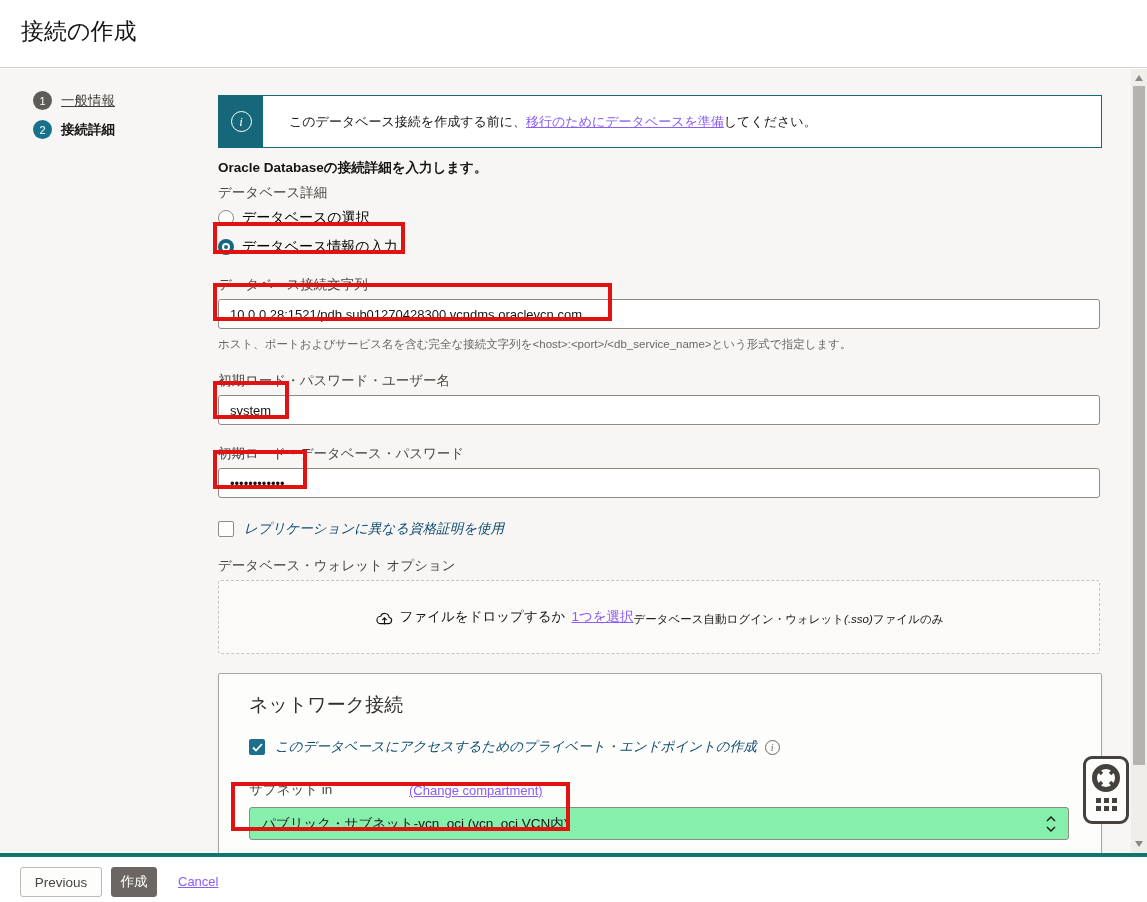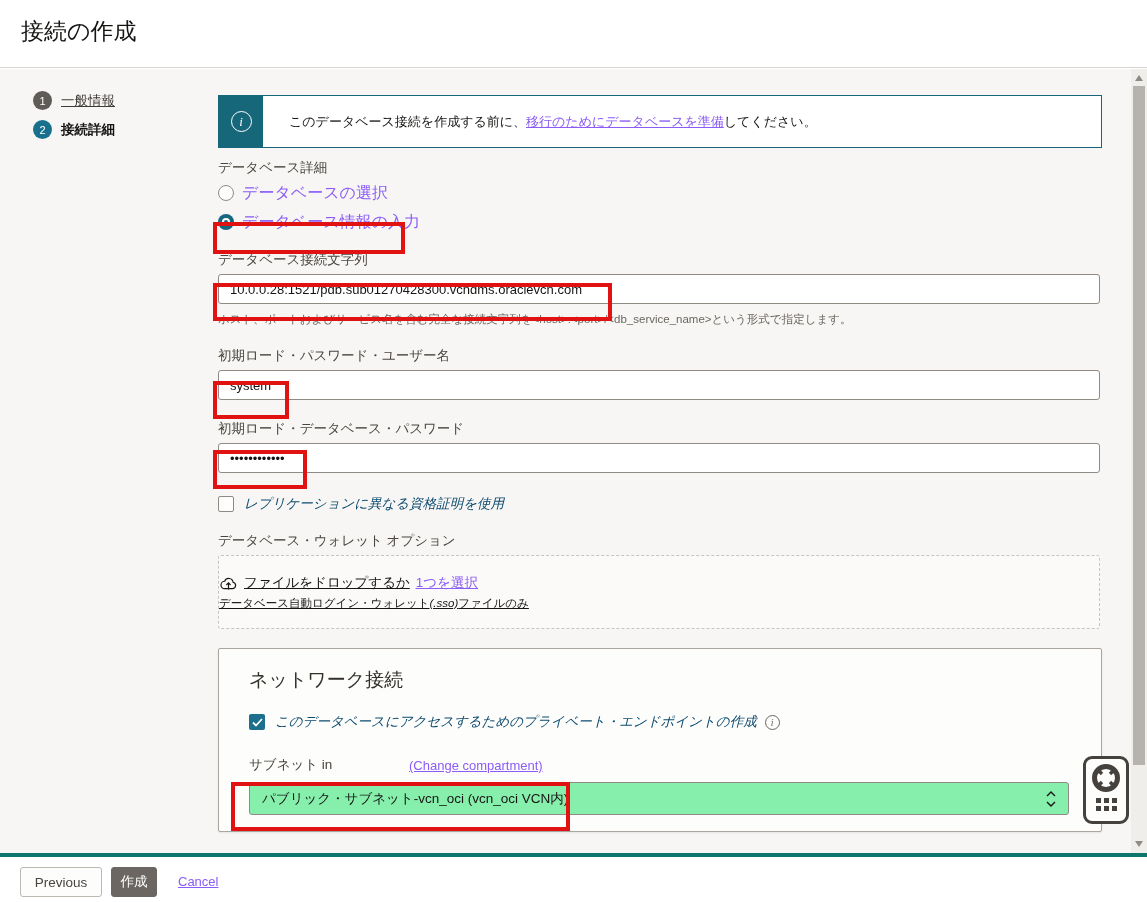--- a/index.html
+++ b/index.html
@@ -37,36 +37,36 @@
   .intro { font-weight:bold; font-size:13.5px; margin:9px 0 7px 0; color:#161513; }
   .fld-label { font-size:13.5px; color:#4a463f; margin-bottom:5px; }
 
   
   .radio-row { display:flex; align-items:center; height:22px; margin-bottom:7px; cursor:pointer; }
   .radio { width:16px; height:16px; border-radius:50%; flex:0 0 16px; margin-right:8px; position:relative; }
   .radio.off { border:1px solid #8f8b84; background:#fdfdfc; }
   .radio.on { background:#15677f; }
   .radio.on::before { content:""; position:absolute; left:4px; top:4px; width:8px; height:8px; background:#fff; border-radius:50%; }
   .radio.on::after { content:""; position:absolute; left:6px; top:6px; width:4px; height:4px; background:#15677f; border-radius:50%; }
-  .radio-label { font-size:16px; color:#8b5cf6; }
+  .radio-label { font-size:14px; color:#000000; }
 
   
   .tinput { width:882px; height:30px; border:1px solid #8f8b84; border-radius:3px; background:#fff; padding:0 11px; font-size:13px; color:#161513; font-family:"Liberation Sans", sans-serif; }
   .grp { margin-bottom:20px; }
   .help { font-size:11.5px; color:#6b6660; margin-top:8px; }
 
   
   .chk-row { display:flex; align-items:center; margin:22px 0 19px 0; cursor:pointer; }
   .chk { width:16px; height:16px; border-radius:2px; margin-right:10px; flex:0 0 16px; display:flex; align-items:center; justify-content:center; }
   .chk.off { border:1px solid #8f8b84; background:#fdfdfc; }
   .chk.on { background:#1c6f8d; }
   .chk-label { font-size:13.5px; color:#0c4a6e;font-style:italic; }
 
   
-  .dropzone { width:882px; height:74px; border:1px dashed #c7c3bd; border-radius:3px; background:#fbfaf8; display:flex; flex-direction:column; align-items:flex-start; justify-content:center; cursor:pointer;text-decoration:underline; }
+  .dropzone { width:882px; height:74px; border:1px dashed #c7c3bd; border-radius:3px; background:#fbfaf8; display:flex; flex-direction:row; align-items:center; justify-content:center; cursor:pointer; }
   .drop-line1 { display:flex; align-items:center; gap:6px; font-size:13.5px; color:#161513; }
   .drop-line2 { font-size:11.5px; color:#161513; margin-top:4px; }
   .drop-line2 em { font-style:italic; }
 
   
   .netbox { width:884px; height:184px; background:#fdfdfc; border:1px solid #aaa69f; border-radius:2px; margin-top:19px; padding:18px 30px; box-shadow:0 1px 2px rgba(0,0,0,.08); }
   .net-title { font-size:19px; font-weight:400; color:#33302b; margin-bottom:20px; }
   .net-chk-row { display:flex; align-items:center; margin-bottom:25px; }
   .ginfo { width:15px; height:15px; border:1.2px solid #6b6660; border-radius:50%; color:#6b6660; font-size:10px; font-style:italic; font-family:"Liberation Serif", serif; display:flex; align-items:center; justify-content:center; margin-left:8px; }
   .subnet-row { display:flex; align-items:center; margin-bottom:8px; }
@@ -130,20 +130,21 @@
         <div class="banner-ic">
           <span class="info-circ">i</span>
         </div>
         <div class="banner-txt">
           <span>このデータベース接続を作成する前に、</span>
             <a class="tlink">移行のためにデータベースを準備</a>
             <span>してください。</span>
         </div>
       </div>
 
+      <div class="intro">Oracle Databaseの接続詳細を入力します。</div>
 
       <div class="fld-label">データベース詳細</div>
 
       <div class="radio-row">
         <span class="radio off"></span>
         <span class="radio-label">データベースの選択</span>
       </div>
       <div class="radio-row" style="margin-bottom:18px;">
         <span class="radio on"></span>
         <span class="radio-label">データベース情報の入力</span>

